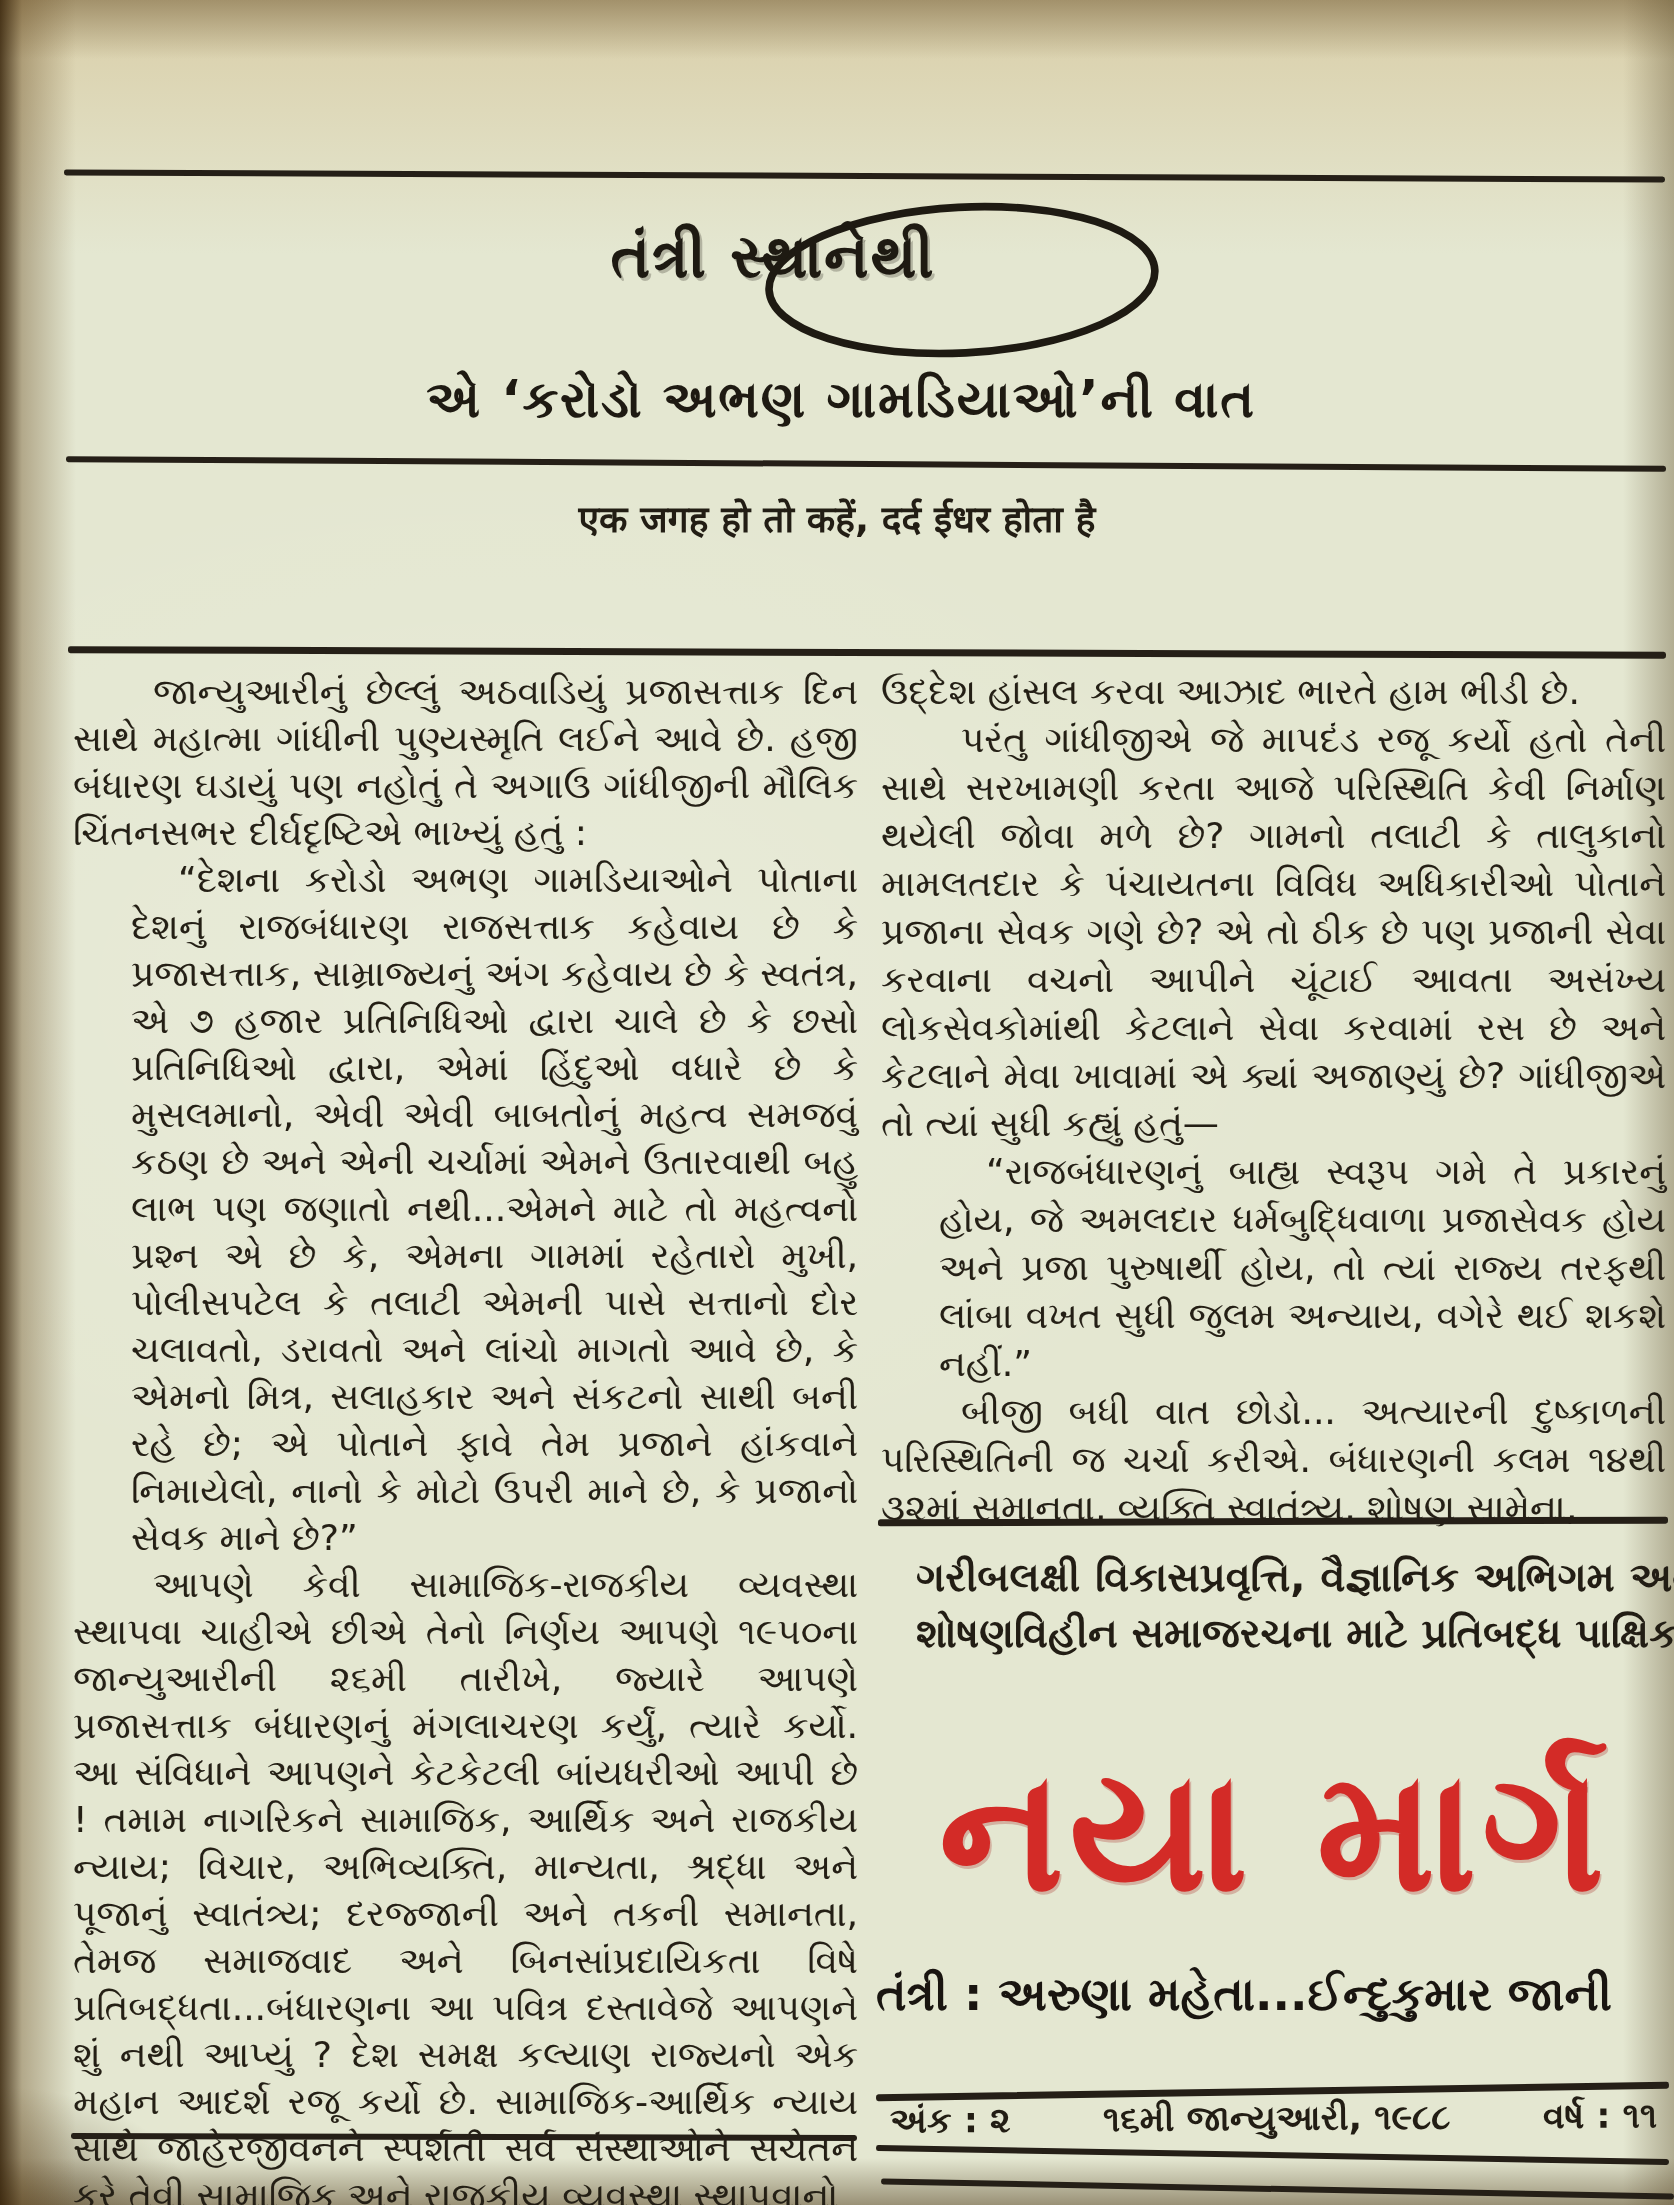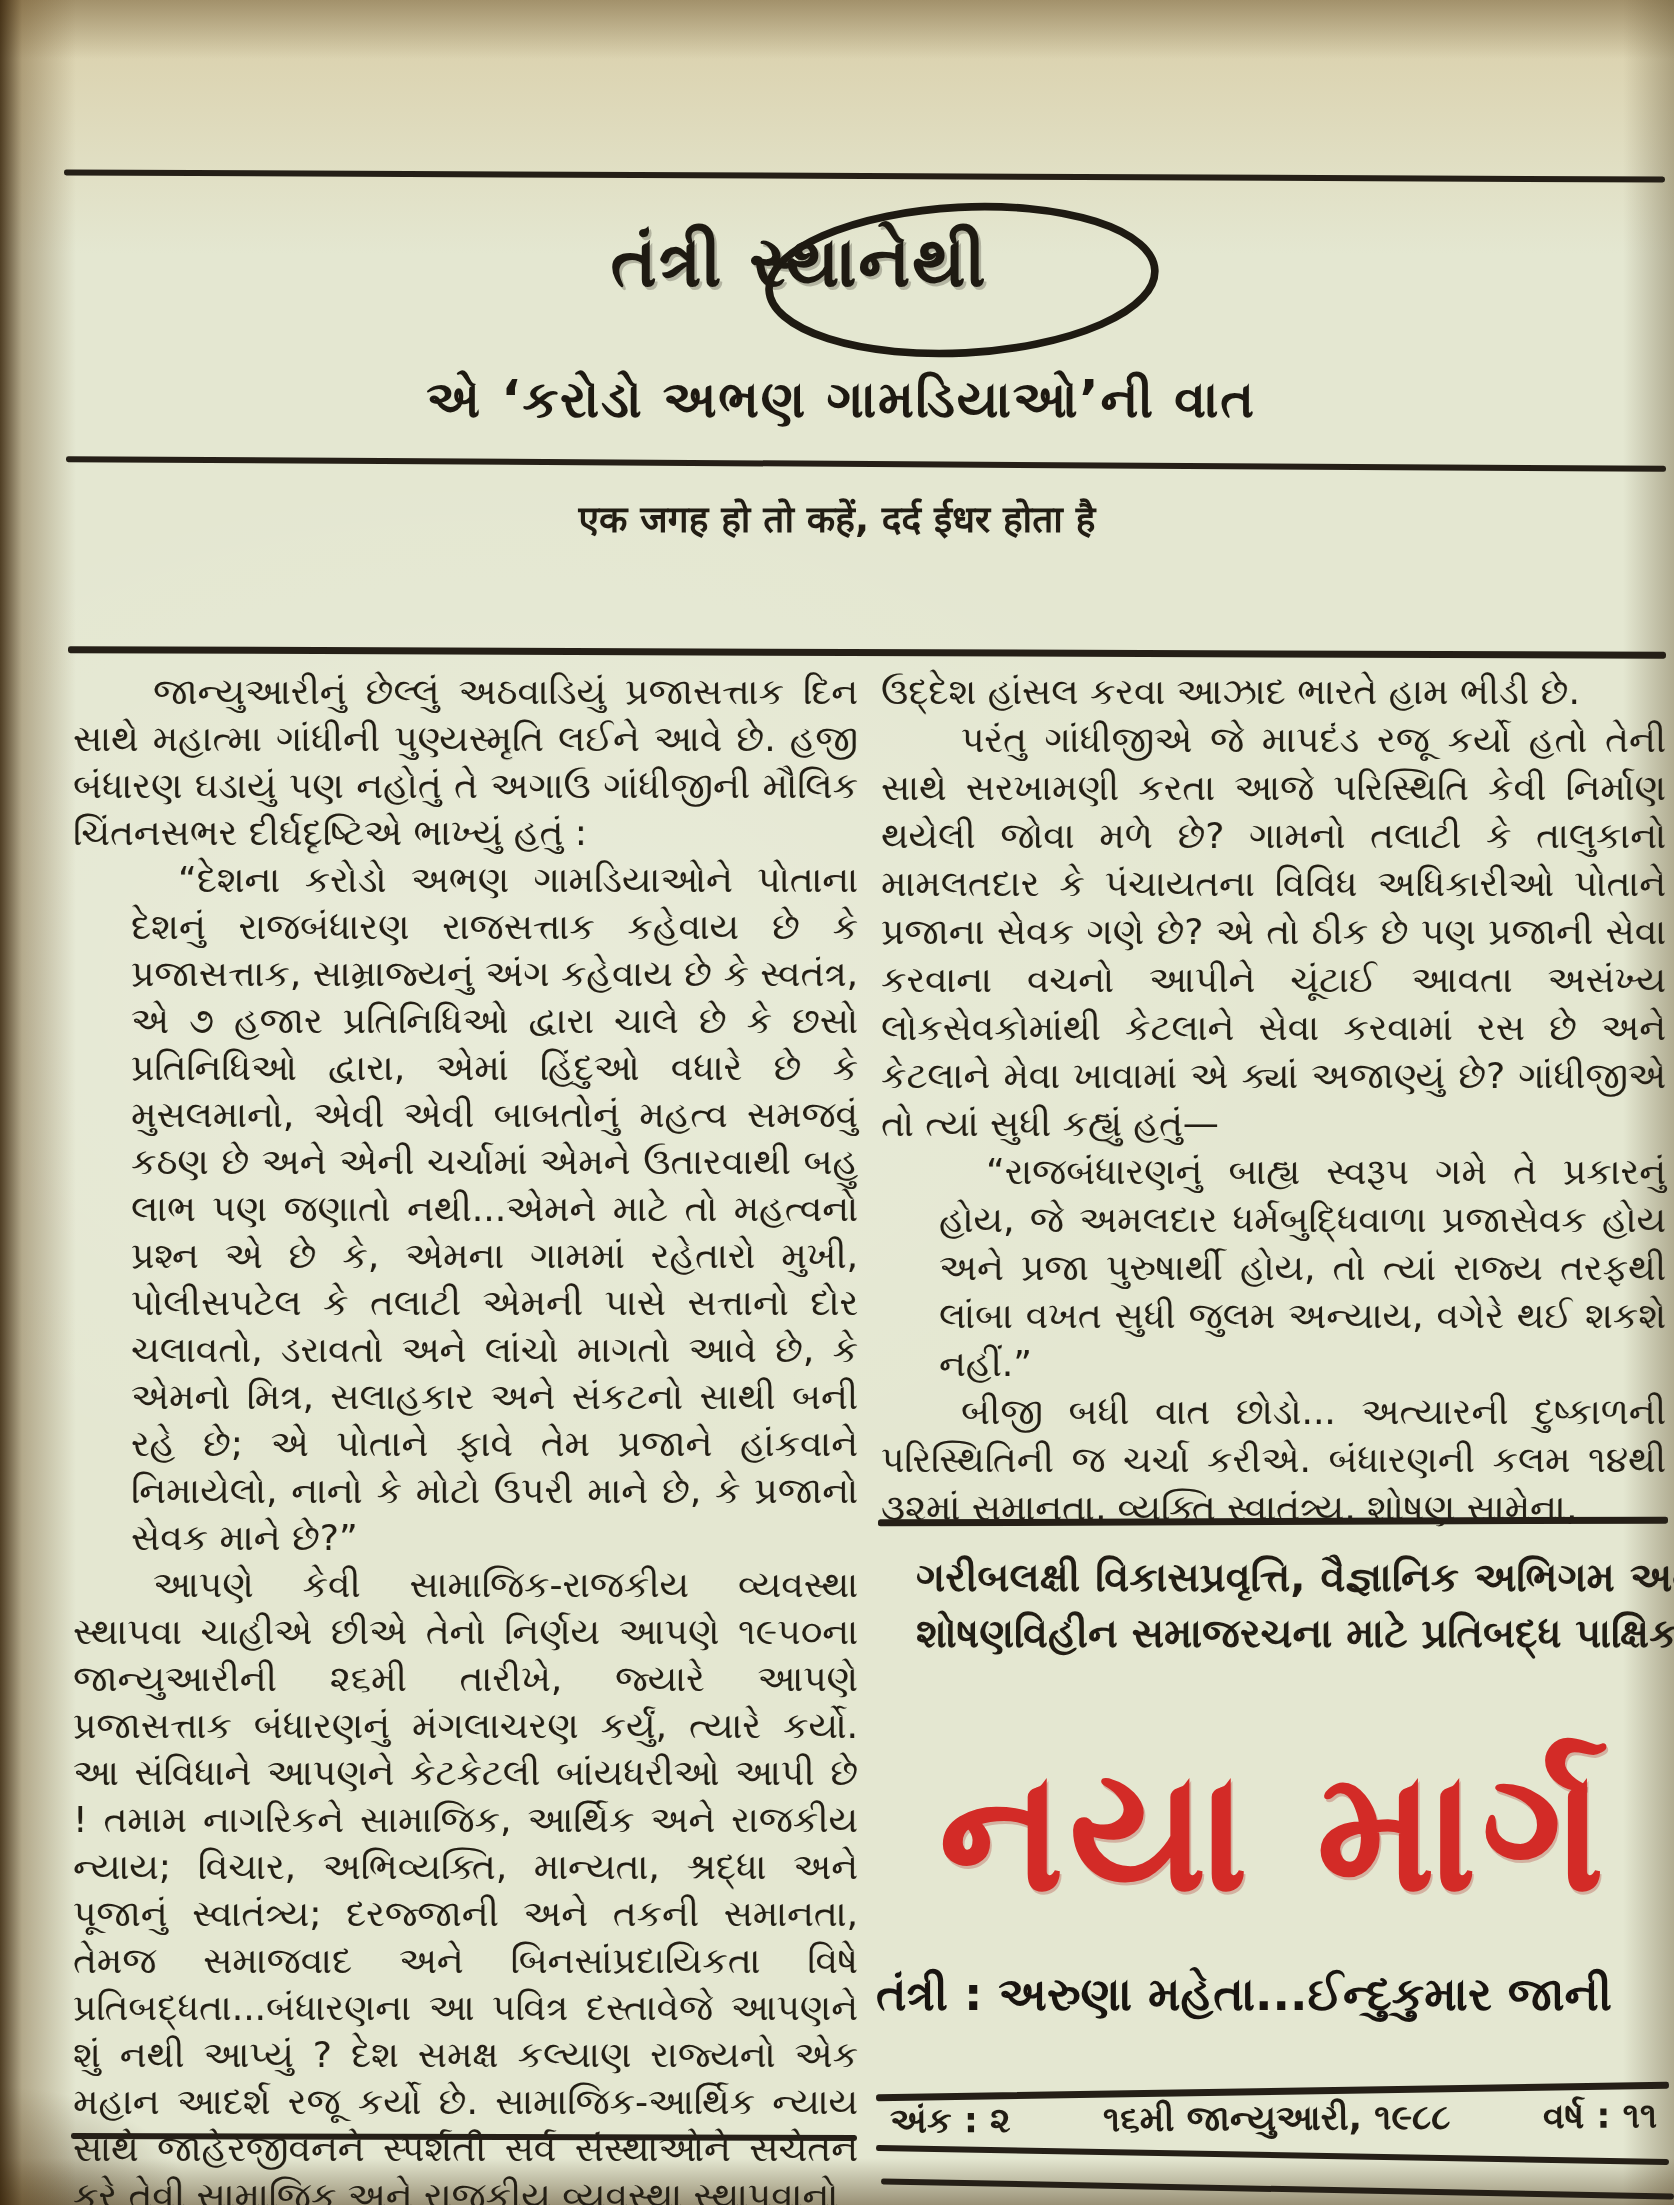--- a/index.html
+++ b/index.html
@@ -35,21 +35,21 @@
   .rule-left-end   { left: 71px;  top: 2134px; width: 786px;  height: 6px; transform: rotate(0.15deg); }
   .rule-tagline    { left: 878px; top: 1518px; width: 790px; height: 6.8px; transform: rotate(-0.2deg); }
   .rule-issue-top  { left: 876px; top: 2088px; width: 793px; height: 6.8px; transform: rotate(-0.9deg); }
   .rule-issue-bot1 { left: 876px; top: 2152px; width: 793px; height: 6px; transform: rotate(1.0deg); }
   .rule-issue-bot2 { left: 881px; top: 2186px; width: 793px; height: 6px; transform: rotate(1.1deg); }
 
   .logo { position: absolute; left: 585px; top: 202px; width: 576px; height: 157px; }
   .logo svg { position: absolute; left: 0; top: 0; }
   .logo-text {
     position: absolute; left: 25.4px; top: 18.6px; width: 525px;
-    font-size: 70px; font-weight: 700; letter-spacing: 1.7px;
+    font-size: 60px; font-weight: 700; letter-spacing: 1.7px;
     color: #1e1a12; white-space: nowrap;
     text-shadow: 2.5px 2.5px 0 rgba(30,26,18,.25);
   }
 
   .headline {
     position: absolute; left: 0; top: 366px; width: 100%; margin: 4px;
     text-align: center; font-size: 51px; font-weight: 700; color: #1e1a12;
     letter-spacing: 1.7px;
   }
 

